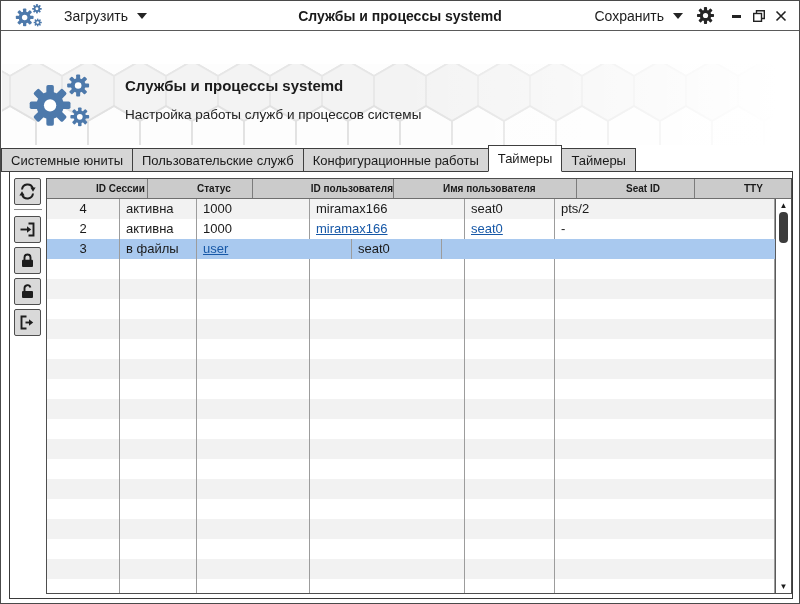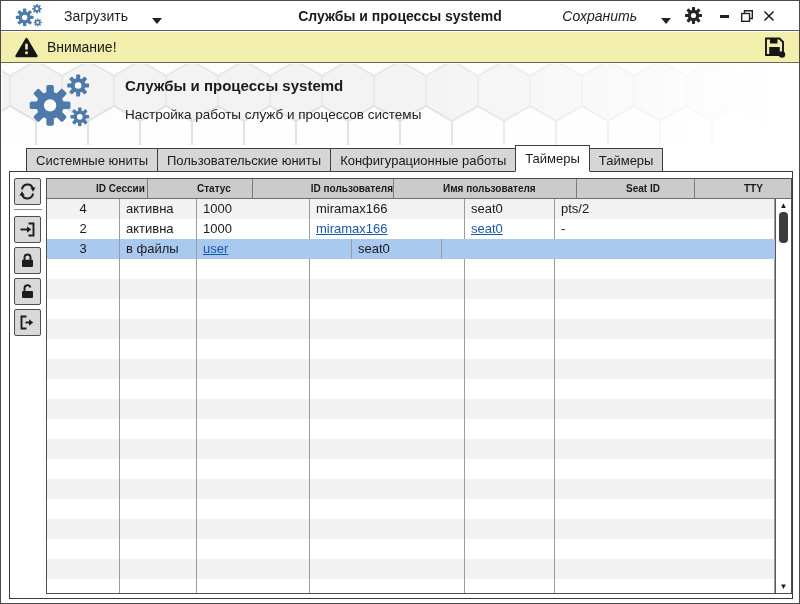--- a/index.html
+++ b/index.html
@@ -5,48 +5,48 @@
   * { margin:0; padding:0; box-sizing:border-box; }
   html,body { width:800px; height:604px; }
   body { font-family:"Liberation Sans", sans-serif; background:#fff; color:#1a1a1a; }
 
   .window { position:relative; width:800px; height:604px; border:1px solid #4a4a4a; background:#fff; overflow:hidden; }
 
   
   .titlebar { position:absolute; left:0; top:0; width:100%; height:30px; background:#fff;
               border-bottom:1px solid #5a5a5a; display:flex; align-items:center; }
   .titlebar .logo { margin-left:13px; }
-  .menu-btn { display:flex; align-items:flex-end; gap:24px; font-size:14px; color:#1c1c1c;
+  .menu-btn { display:flex; align-items:center; gap:9px; font-size:14px; color:#1c1c1c;
               padding:4px 6px; cursor:default; }
   .menu-btn.load { margin-left:14px; }
   .caret { width:0; height:0; border-left:5px solid transparent; border-right:5px solid transparent;
            border-top:6px solid #242424; display:inline-block; }
   .win-title { position:absolute; left:0; right:0; text-align:center; font-size:14px; font-weight:bold; pointer-events:none; }
-  .titlebar-right { margin-left:auto; display:flex; align-items:center; gap:4px; padding-right:20px; z-index:2;font-style:italic; }
+  .titlebar-right { margin-left:auto; display:flex; align-items:center; gap:4px; padding-right:8px; z-index:2; }
   .icon-btn { display:flex; align-items:center; justify-content:center; width:24px; height:24px; }
   .winctl { display:flex; align-items:center; gap:2px; margin-left:6px; }
   .winctl .icon-btn { width:20px; height:20px; }
 
   
   .warnbar { position:absolute; left:0; top:31px; width:100%; height:31px; background:#f2efad;
              border-bottom:1px solid #6b6b55; display:flex; align-items:center; }
   .warnbar .warn-text { font-size:14px; margin-left:9px; }
   .warnbar .warn-icon { margin-left:14px; }
   .warnbar .save-file { margin-left:auto; margin-right:12px; }
 
   
   .banner { position:absolute; left:1px; top:63px; width:798px; height:81px; background:#fdfdfd; overflow:hidden; }
   .banner .hexbg { position:absolute; left:0; top:0; }
   .banner .logo-big { position:absolute; left:25px; top:8px; }
   .banner-text { position:absolute; left:123px; top:13px; }
   .banner-title { font-size:15px; font-weight:bold; color:#1b1b1b; }
   .banner-sub { font-size:13.5px; color:#222; margin-top:13px; }
 
   
-  .tabbar { position:absolute; left:0; top:144px; height:27px; width:100%; padding-left:25px;
+  .tabbar { position:absolute; left:0; top:144px; height:27px; width:100%; 
             display:flex; align-items:flex-end; z-index:3; }
   .tab { height:24px; line-height:23px; padding:0 9px; font-size:13px; background:#d6d6d6;
          border:1px solid #3f3f3f; margin-left:-1px; white-space:nowrap; position:relative; }
   .tab:first-child { margin-left:0; }
   .tab.active { height:27px; line-height:26px; background:#fff; border-bottom:1px solid #fff; z-index:4; }
 
   
   .panel { position:absolute; left:8px; top:170px; width:784px; height:428px;
            border:1px solid #3a3a3a; background:#fff; z-index:1; }
 
@@ -142,34 +142,20 @@
         </div>
         <div class="icon-btn">
           <svg width="14" height="14">
             <path stroke="#222" stroke-width="1.6" d="M2.5 2.5 L11.5 11.5 M11.5 2.5 L2.5 11.5"></path>
           </svg>
         </div>
       </div>
     </div>
   </div>
 
-  <div class="warnbar">
-    <svg class="warn-icon" width="23" height="21">
-      <path d="M11.5 2 L21.5 19 H1.5 Z" fill="#161616" stroke="#161616" stroke-width="2.4" stroke-linejoin="round"></path>
-      <rect x="10.2" y="6.6" width="2.6" height="6.2" rx="1.2" fill="#f2efad"></rect>
-      <circle cx="11.5" cy="15.8" r="1.5" fill="#f2efad"></circle>
-    </svg>
-    <span class="warn-text">Внимание!</span>
-    <svg class="save-file" width="24" height="24">
-      <path d="M3 3.5 H16.5 L20 7 V20 H3 Z" fill="none" stroke="#161616" stroke-width="1.9"></path>
-      <rect x="7" y="3.5" width="7.5" height="5" fill="#161616"></rect>
-      <rect x="6.2" y="12" width="10.6" height="8" fill="#161616"></rect>
-      <circle cx="19" cy="19.5" r="3.2" fill="#161616"></circle>
-    </svg>
-  </div>
 
   <div class="banner">
     <svg class="hexbg" width="798" height="81">
       <defs>
         <pattern id="hexpat" width="52" height="90" patternUnits="userSpaceOnUse" patternTransform="translate(8,-18)">
           <g fill="none" stroke="#e1e1e1" stroke-width="1.6">
             <path d="M0 -30 L26 -15 L26 15 L0 30 L-26 15 L-26 -15 Z"></path>
             <path d="M52 -30 L78 -15 L78 15 L52 30 L26 15 L26 -15 Z"></path>
             <path d="M26 15 L52 30 L52 60 L26 75 L0 60 L0 30 Z" fill="#f3f3f3" stroke="#e6e6e6"></path>
             <path d="M0 60 L26 75 L26 105 L0 120 L-26 105 L-26 75 Z"></path>
@@ -189,21 +175,21 @@
         <use href="#gears-logo"></use>
       </svg>
     <div class="banner-text">
       <div class="banner-title">Службы и процессы systemd</div>
       <div class="banner-sub">Настройка работы служб и процессов системы</div>
     </div>
   </div>
 
   <div class="tabbar">
       <div class="tab">Системные юниты</div>
-      <div class="tab">Пользовательские юниты</div>
+      <div class="tab">Пользовательские служб</div>
       <div class="tab">Конфигурационные работы</div>
       <div class="tab active">Таймеры</div>
       <div class="tab">Таймеры</div>
     </div>
 
   <div class="panel">
 
     <div class="side-toolbar">
       <div class="tool-btn">
         <svg width="17" height="17">

